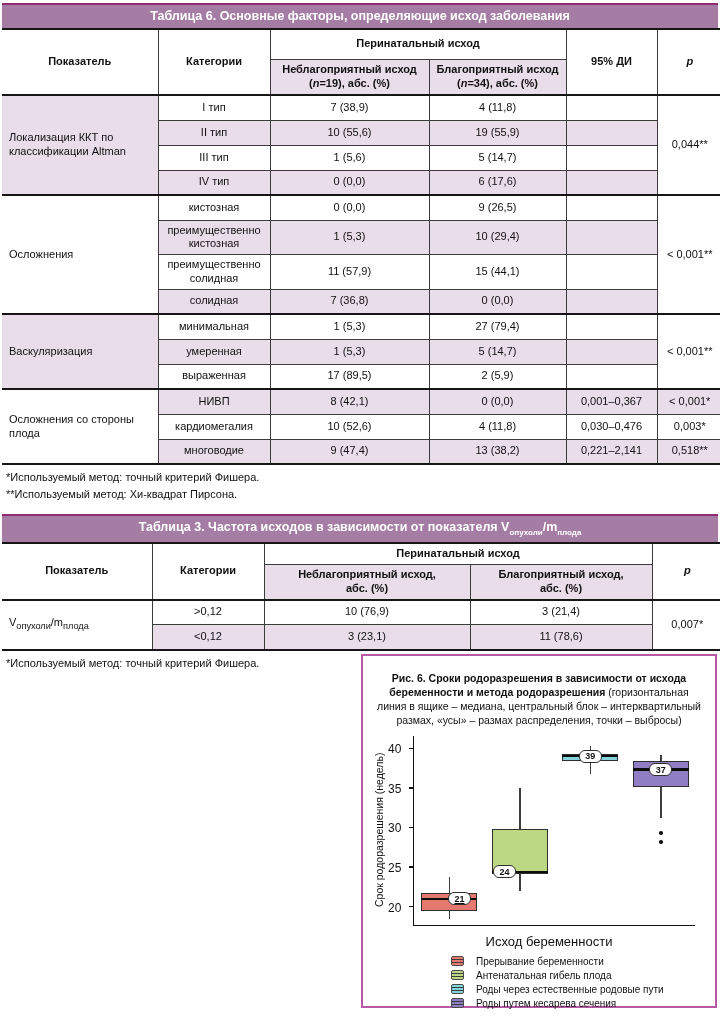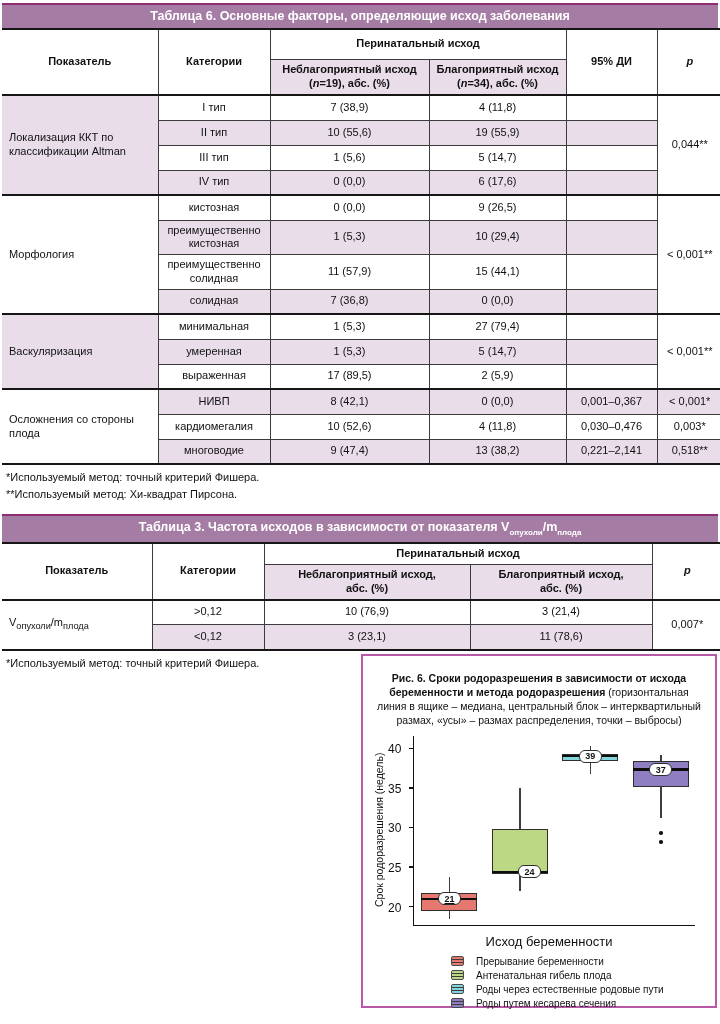--- a/index.html
+++ b/index.html
@@ -109,21 +109,21 @@
           <td>5 (14,7)</td>
           <td></td>
         </tr>
         <tr class="row-h">
           <td class="shade">IV тип</td>
           <td class="shade">0 (0,0)</td>
           <td class="shade">6 (17,6)</td>
           <td class="shade"></td>
         </tr>
         <tr class="row-h group-start">
-          <td class="col-ind" rowspan="4">Морфология</td>
+          <td class="col-ind" rowspan="4">Осложнения</td>
           <td>кистозная</td>
           <td>0 (0,0)</td>
           <td>9 (26,5)</td>
           <td></td>
           <td rowspan="4">&lt; 0,001**</td>
         </tr>
         <tr class="row-h">
           <td class="shade">преимущественно кистозная</td>
           <td class="shade">1 (5,3)</td>
           <td class="shade">10 (29,4)</td>
@@ -247,25 +247,25 @@
           <div class="ytick-label" style="top: 124.625px;">25</div>
           <div class="ytick-mark" style="top: 90.3417px;"></div>
           <div class="ytick-label" style="top: 85.0417px;">30</div>
           <div class="ytick-mark" style="top: 50.7583px;"></div>
           <div class="ytick-label" style="top: 45.4583px;">35</div>
           <div class="ytick-mark" style="top: 11.175px;"></div>
           <div class="ytick-label" style="top: 5.875px;">40</div>
           <div class="whisker" style="left: 34.5px; top: 140.917px; height: 41.1667px;"></div>
           <div class="bp-box" style="left: 7.25px; top: 156.75px; width: 56px; height: 17.4167px; background: rgb(229, 121, 111);"></div>
           <div class="median" style="left: 7.25px; top: 161.092px; width: 56px;"></div>
-          <div class="badge" style="left: 24px; top: 155.792px; text-decoration: underline;">21</div>
+          <div class="badge" style="left: 34px; top: 155.792px; text-decoration: underline;">21</div>
           <div class="whisker" style="left: 105px; top: 51.4583px; height: 102.917px;"></div>
           <div class="bp-box" style="left: 77.75px; top: 92.625px; width: 56px; height: 45.125px; background: rgb(189, 216, 132);"></div>
           <div class="median" style="left: 77.75px; top: 134.175px; width: 56px;"></div>
-          <div class="badge" style="left: 104px; top: 128.875px; border-radius: 6px;">24</div>
+          <div class="badge" style="left: 79px; top: 128.875px; border-radius: 6px;">24</div>
           <div class="whisker" style="left: 175.5px; top: 9.5px; height: 27.7083px;"></div>
           <div class="bp-box" style="left: 148.25px; top: 17.4167px; width: 56px; height: 7.125px; background: rgb(132, 212, 220);"></div>
           <div class="median" style="left: 148.25px; top: 18.5917px; width: 56px;"></div>
           <div class="badge" style="left: 164.75px; top: 13.2917px;">39</div>
           <div class="whisker" style="left: 246px; top: 19px; height: 62.5417px;"></div>
           <div class="bp-box" style="left: 218.75px; top: 24.5417px; width: 56px; height: 26.125px; background: rgb(143, 126, 194);"></div>
           <div class="median" style="left: 218.75px; top: 32.05px; width: 56px;"></div>
           <div class="badge" style="left: 235.25px; top: 26.75px;">37</div>
           <div class="outlier" style="left: 244.95px; top: 94.7833px;"></div>
           <div class="outlier" style="left: 244.95px; top: 103.492px;"></div>

